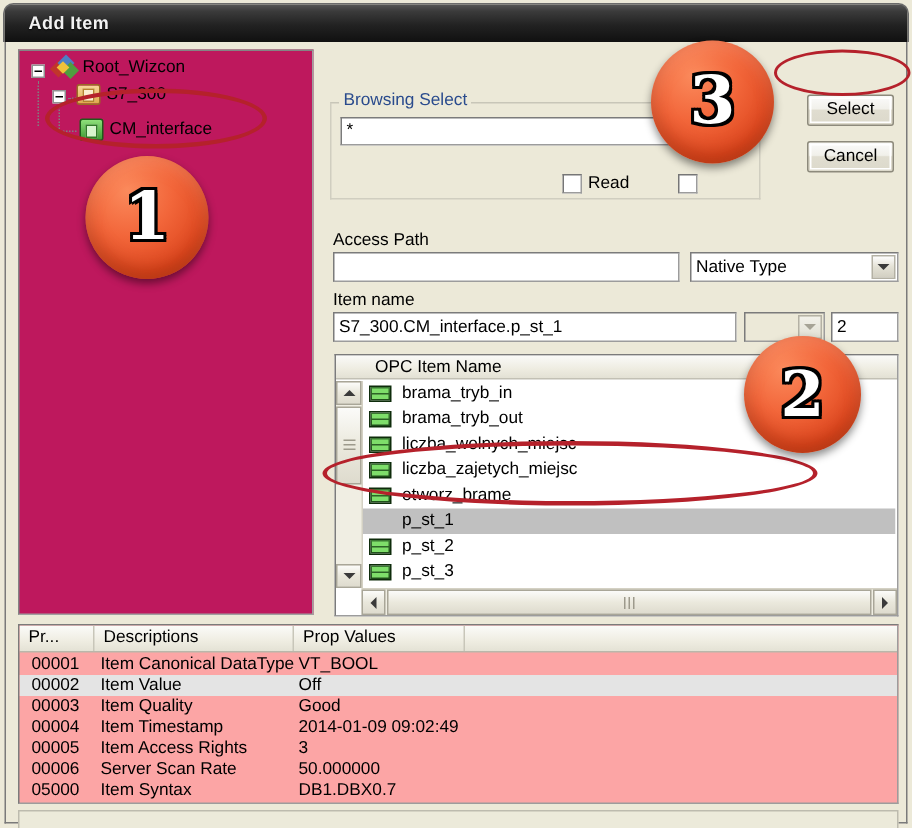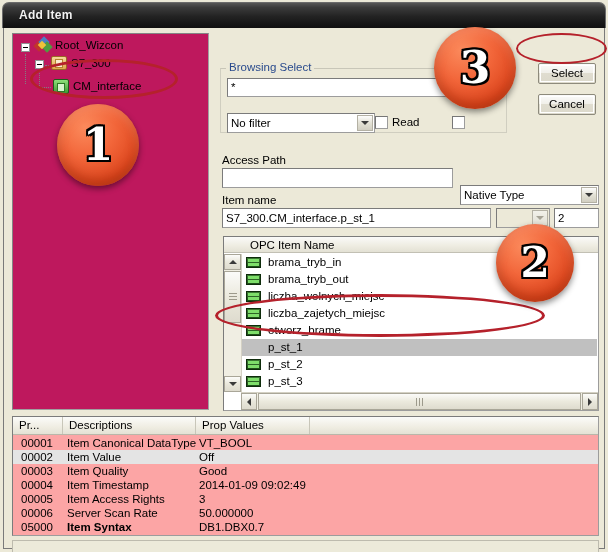--- a/index.html
+++ b/index.html
@@ -251,45 +251,39 @@
         <div style="position:absolute;left:3px;top:3px;width:8px;height:9px;background:#d7f5cd;border:1px solid #2f7a27;box-sizing:border-box;"></div>
       </div>
       <div class="tnode" style="left:60px;top:44px;">CM_interface</div>
     </div>
 
     <div class="group" style="left:216px;top:40px;width:287px;height:65px;"></div>
     <div class="group-title" style="left:222px;top:33px;">Browsing Select</div>
 
     <div class="tbox" style="left:223px;top:50px;width:273px;height:19px;line-height:17px;">*</div>
 
-    <div class="combo" style="left:223px;top:85px;width:148px;height:20px;">
-      <span>No filter</span>
-      <span class="combo-btn">
-            <span class="caret"></span>
-          </span>
-    </div>
 
     <div class="chk" style="left:371px;top:88px;"></div>
     <div class="lbl" style="left:388px;top:88px;">Read</div>
 
     <div class="chk" style="left:448px;top:88px;"></div>
 
     <div class="btn" style="left:534px;top:35px;width:58px;height:21px;">
       <span class="btn-inner"></span>
       <span style="position:relative;">Select</span>
     </div>
     <div class="btn" style="left:534px;top:66px;width:58px;height:21px;">
       <span class="btn-inner"></span>
       <span style="position:relative;">Cancel</span>
     </div>
 
     <div class="lbl" style="left:218px;top:126px;">Access Path</div>
     <div class="tbox" style="left:218px;top:140px;width:231px;height:20px;line-height:18px;"></div>
 
-    <div class="combo" style="left:456px;top:140px;width:139px;height:20px;margin-top:17px;">
+    <div class="combo" style="left:456px;top:140px;width:139px;height:20px;">
       <span>Native Type</span>
       <span class="combo-btn">
             <span class="caret"></span>
           </span>
     </div>
 
     <div class="lbl" style="left:218px;top:166px;">Item name</div>
     <div class="tbox" style="left:218px;top:180px;width:269px;height:20px;line-height:18px;">S7_300.CM_interface.p_st_1</div>
 
     <div class="combo disabled" style="left:492px;top:180px;width:54px;height:20px;">
@@ -383,21 +377,21 @@
         <span class="pc" style="left:54px;width:130px;">Item Access Rights</span>
         <span class="pc" style="left:186px;width:200px;">3</span>
       </div>
       <div class="prow" style="top:89px;">
         <span class="pc" style="left:8px;width:44px;">00006</span>
         <span class="pc" style="left:54px;width:130px;">Server Scan Rate</span>
         <span class="pc" style="left:186px;width:200px;">50.000000</span>
       </div>
       <div class="prow" style="top:103px;">
         <span class="pc" style="left:8px;width:44px;">05000</span>
-        <span class="pc" style="left:54px;width:130px;font-weight:bold;">Item Syntax</span>
+        <span class="pc" style="left:54px;width:130px;">Item Syntax</span>
         <span class="pc" style="left:186px;width:200px;">DB1.DBX0.7</span>
       </div>
     </div>
 
     <div class="statusbar"></div>
 
   </div>
   </div>
 
   <div class="ellipse" style="left:30px;top:59px;width:148px;height:40px;"></div>

